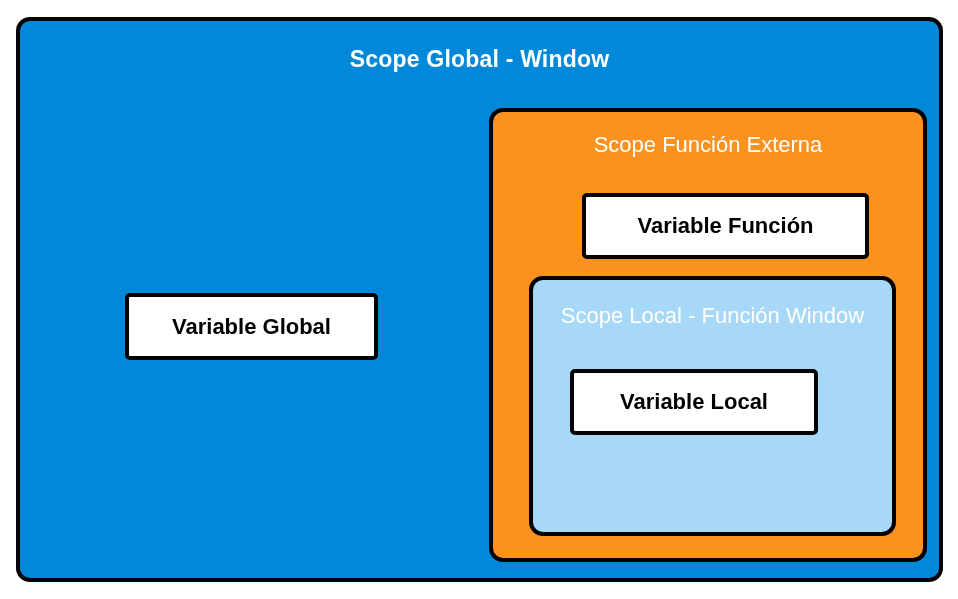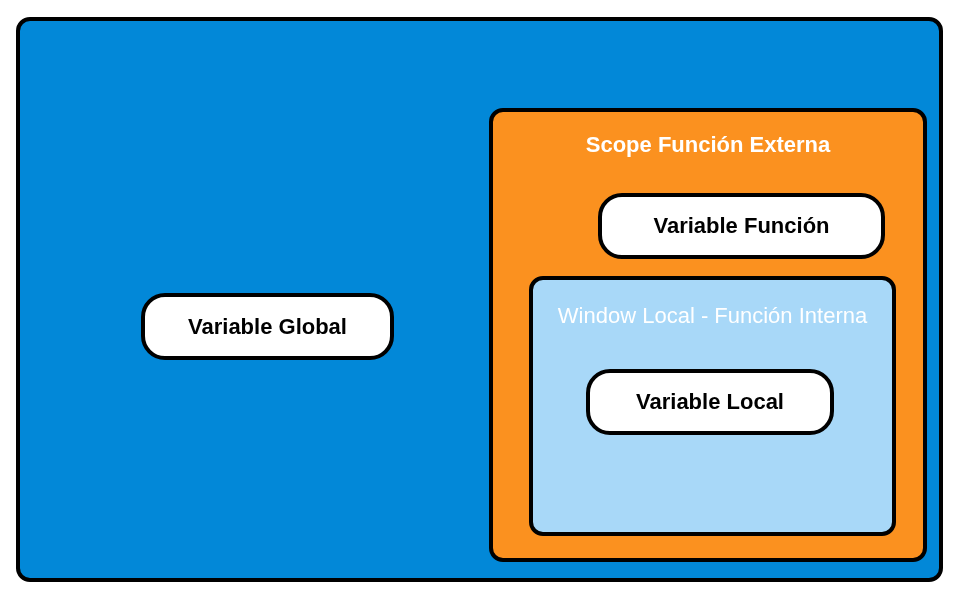--- a/index.html
+++ b/index.html
@@ -68,44 +68,43 @@
   #title-global {
     top: 25px;
     font-size: 23px;
     font-weight: bold;
     letter-spacing: 0.2px;
   }
 
   #title-outer-fn {
     top: 20px;
     font-size: 22px;
-    font-weight: bold;
+    font-weight: normal;
   }
 
   #title-local {
     top: 23px;
     font-size: 22px;
     font-weight: normal;
   }
 
   
   .var-box {
     position: absolute;
     background: #ffffff;
     border: 4px solid #000000;
-    border-radius: 24px;
+    border-radius: 5px;
     box-sizing: border-box;
     display: flex;
     align-items: center;
     justify-content: center;
     color: #000000;
     font-size: 22px;
     font-weight: bold;
     white-space: nowrap;
-    margin-left: 16px;
   }
 
   #var-global {
     left: 105px;
     top: 272px;
     width: 253px;
     height: 67px;
   }
 
   #var-function {
@@ -122,32 +121,33 @@
     height: 66px;
   }
 </style>
 </head>
 <body>
 
 <div id="canvas">
 
   <div class="scope" id="scope-global">
 
+    <div class="scope-title" id="title-global">Scope Global - Window</div>
 
     <div class="var-box" id="var-global">Variable Global</div>
 
     <div class="scope" id="scope-outer-fn">
 
       <div class="scope-title" id="title-outer-fn">Scope Función Externa</div>
 
       <div class="var-box" id="var-function">Variable Función</div>
 
       <div class="scope" id="scope-local">
 
-        <div class="scope-title" id="title-local">Window Local - Función Interna</div>
+        <div class="scope-title" id="title-local">Scope Local - Función Window</div>
 
         <div class="var-box" id="var-local">Variable Local</div>
 
       </div>
 
     </div>
 
   </div>
 
 </div>

